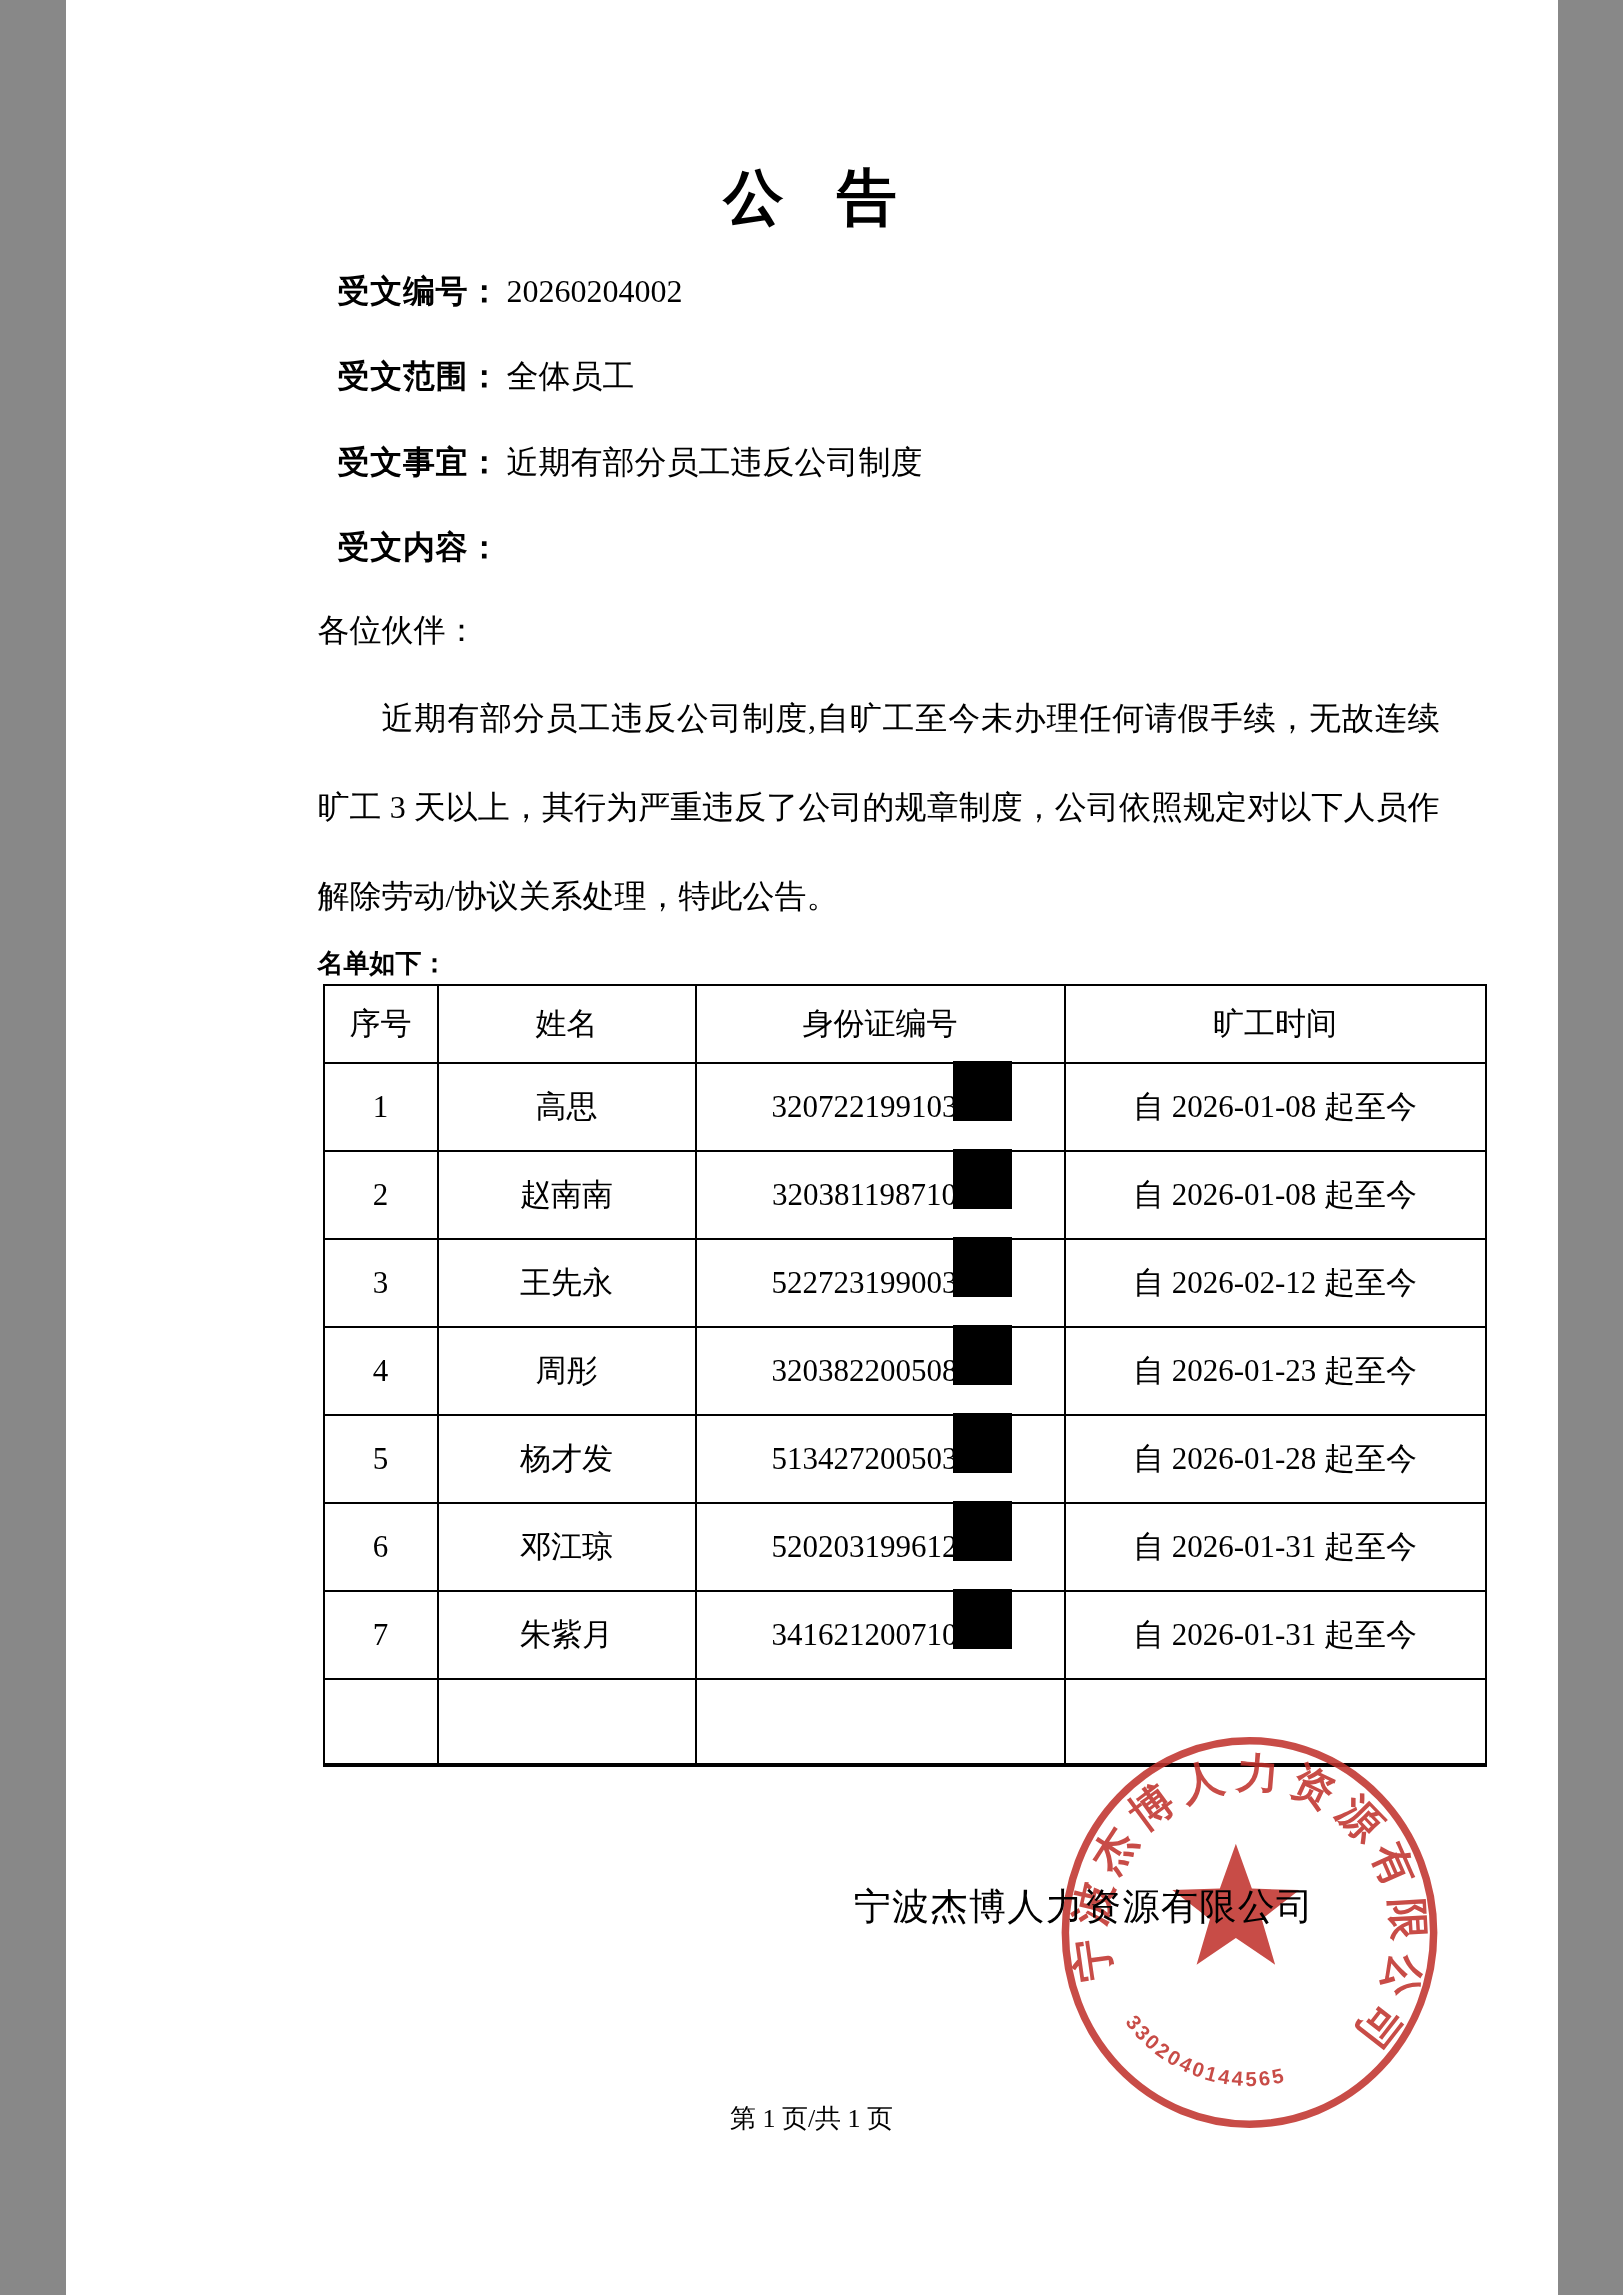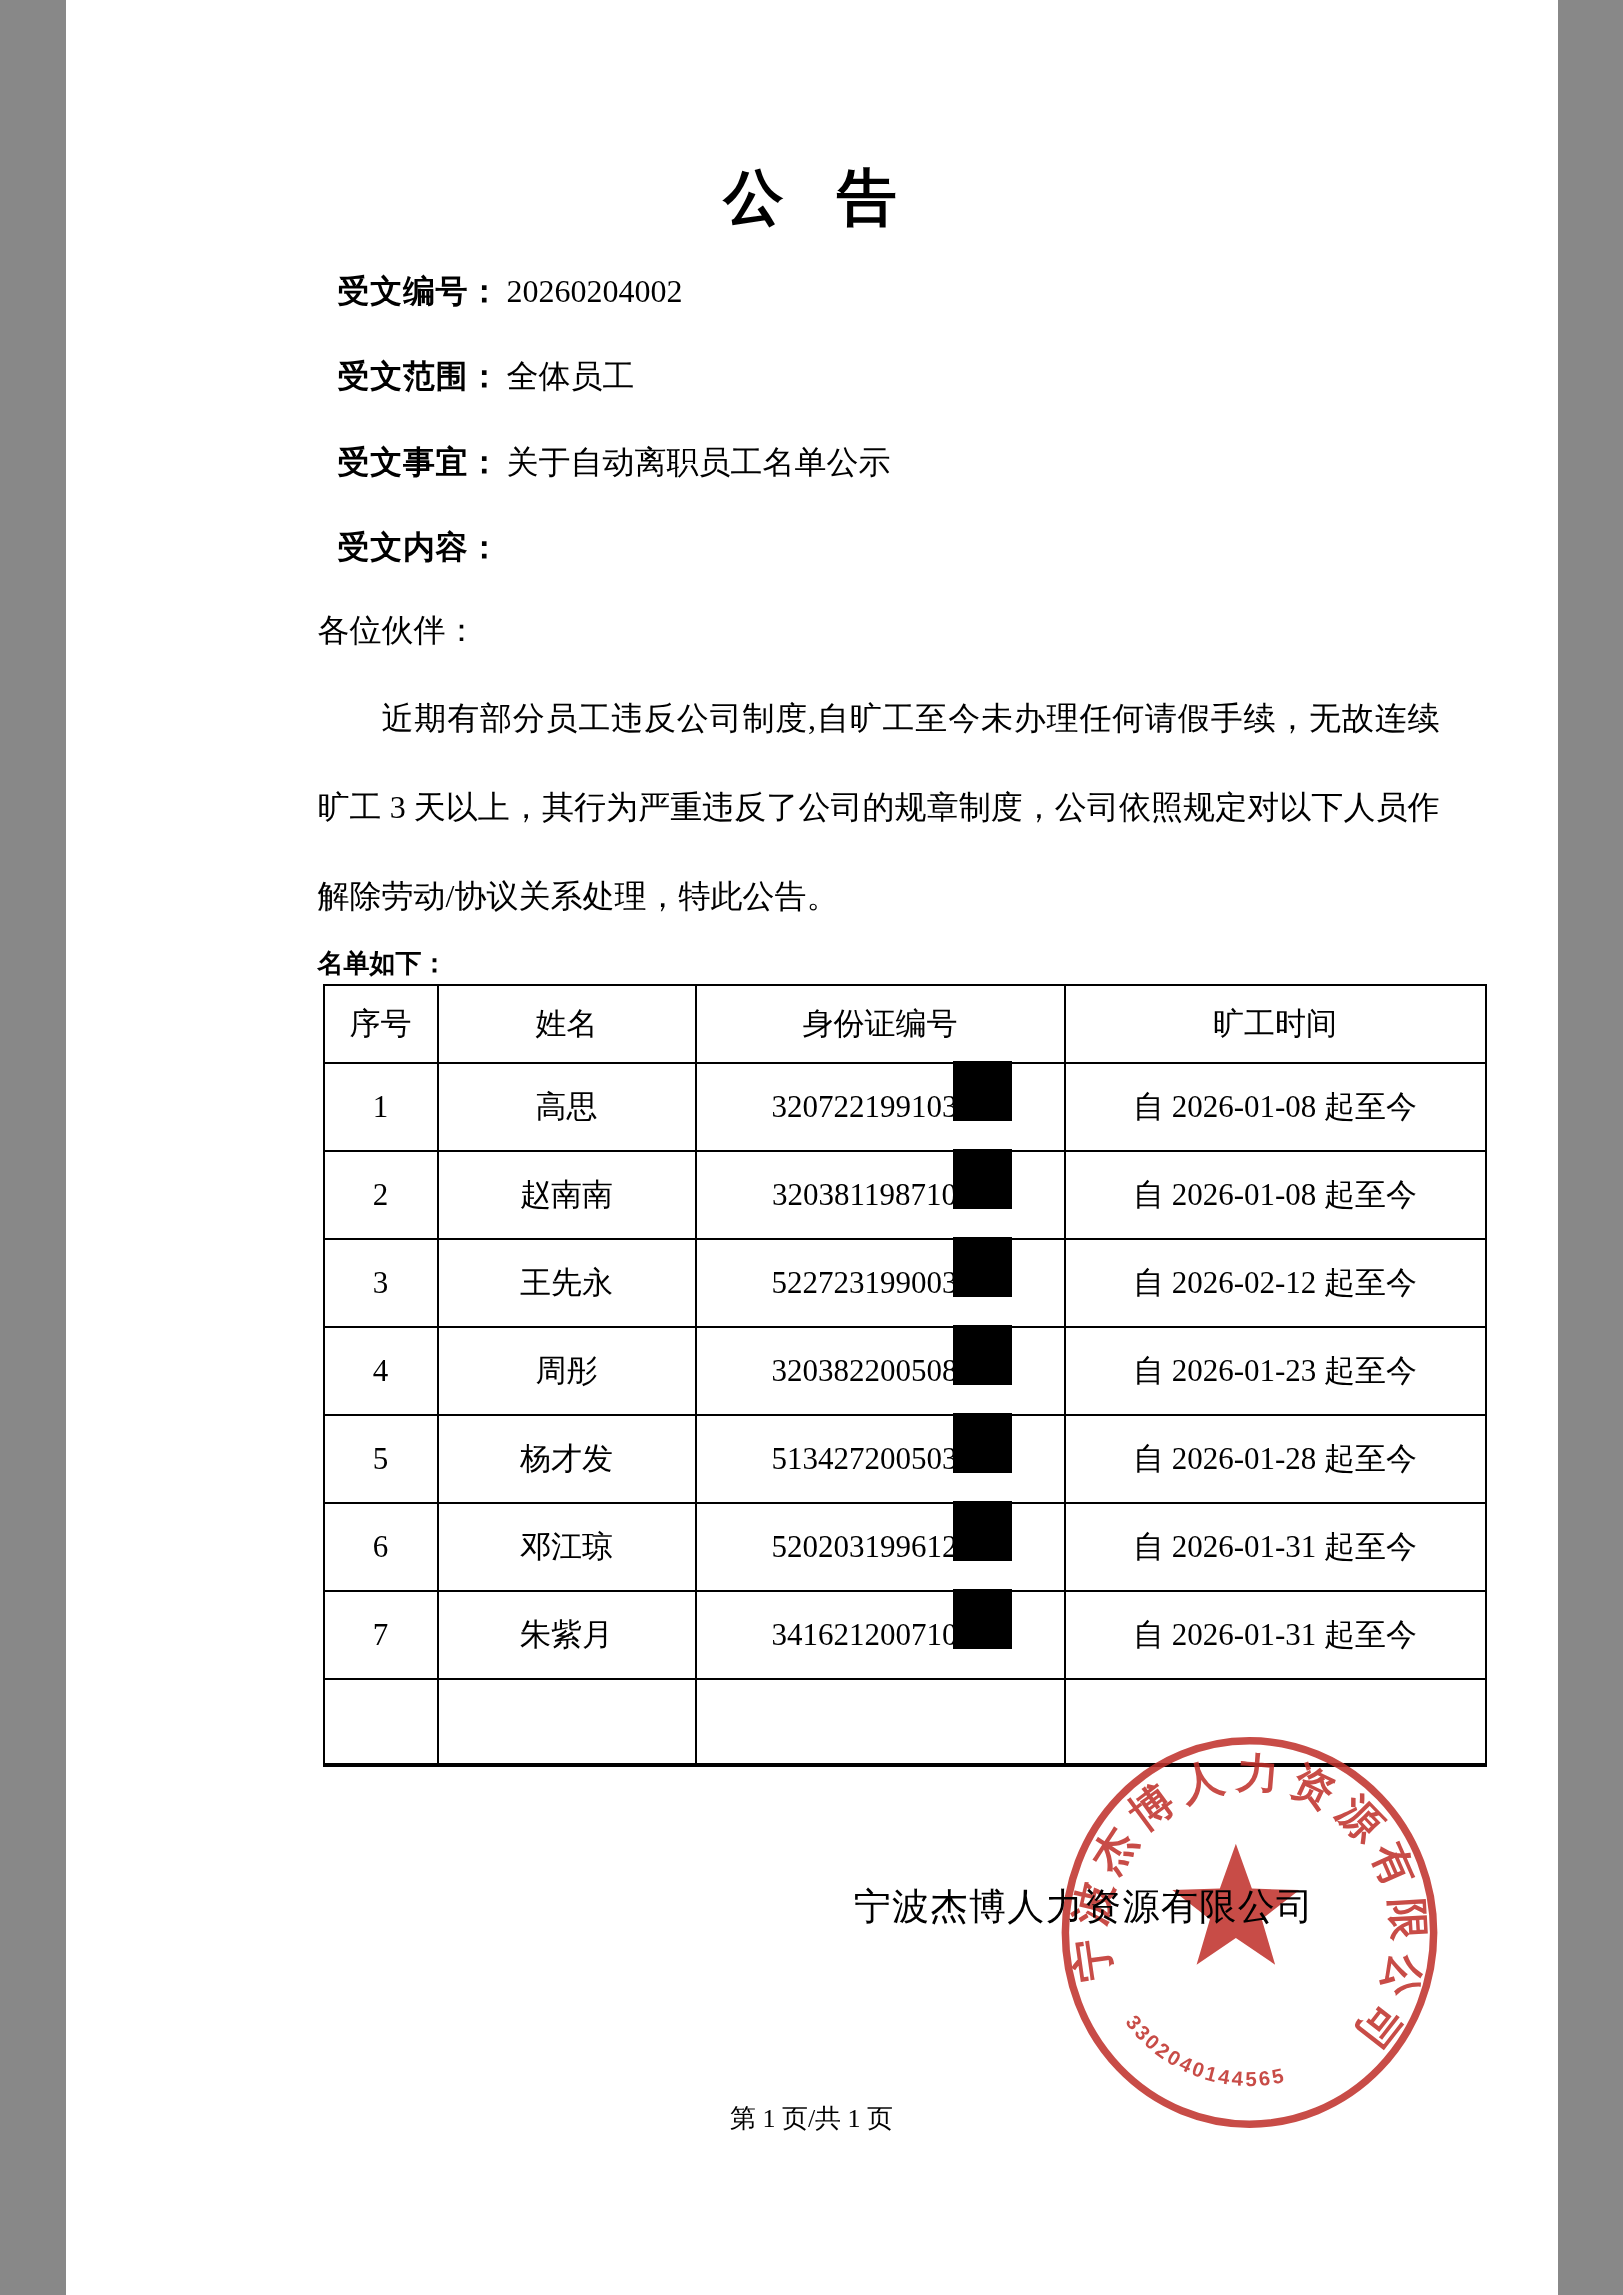--- a/index.html
+++ b/index.html
@@ -146,21 +146,21 @@
 
   <div class="doc-title">公 告</div>
 
   <div class="field-line" style="top:270px;">
     <span class="field-label">受文编号：</span><span class="field-value">20260204002</span>
   </div>
   <div class="field-line" style="top:355px;">
     <span class="field-label">受文范围：</span><span class="field-value">全体员工</span>
   </div>
   <div class="field-line" style="top:441px;">
-    <span class="field-label">受文事宜：</span><span class="field-value">关于自动离职员工名单公示</span>
+    <span class="field-label">受文事宜：</span><span class="field-value">近期有部分员工违反公司制度</span>
   </div>
   <div class="field-line" style="top:526px;">
     <span class="field-label">受文内容：</span><span class="field-value"></span>
   </div>
 
   <div class="salutation">各位伙伴：</div>
 
   <div class="body-paragraph">近期有部分员工违反公司制度,自旷工至今未办理任何请假手续，无故连续旷工 3 天以上，其行为严重违反了公司的规章制度，公司依照规定对以下人员作解除劳动/协议关系处理，特此公告。</div>
 
   <div class="list-label">名单如下：</div>

